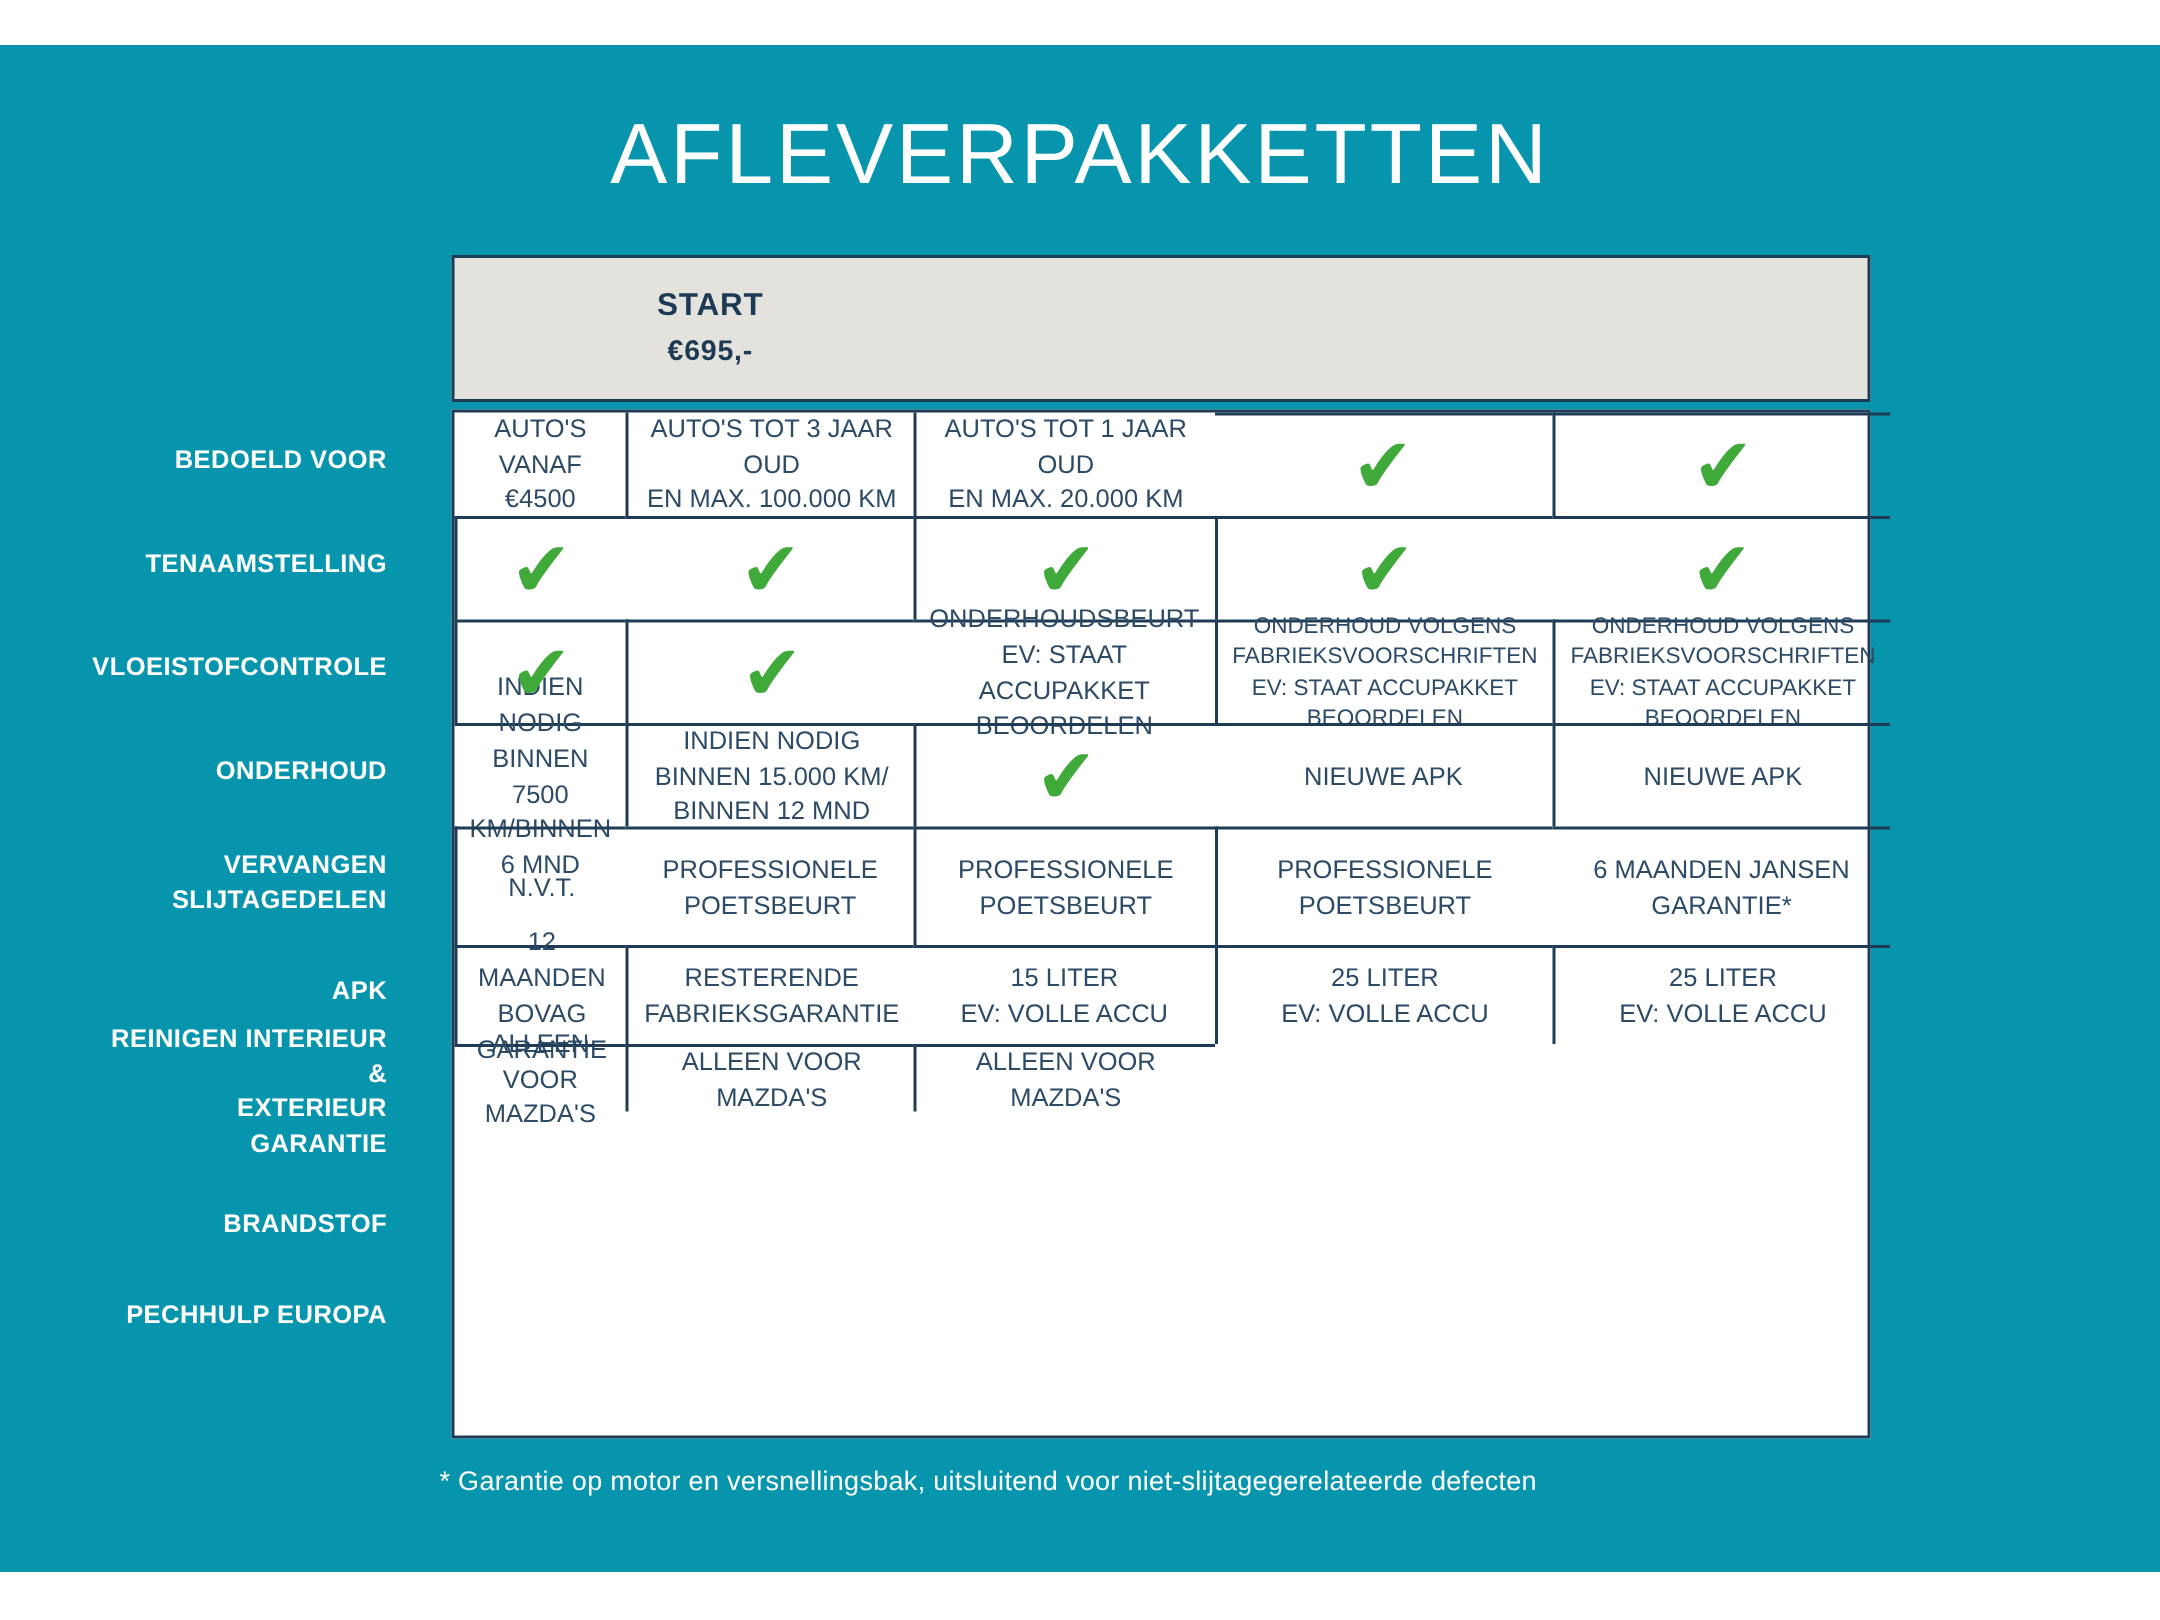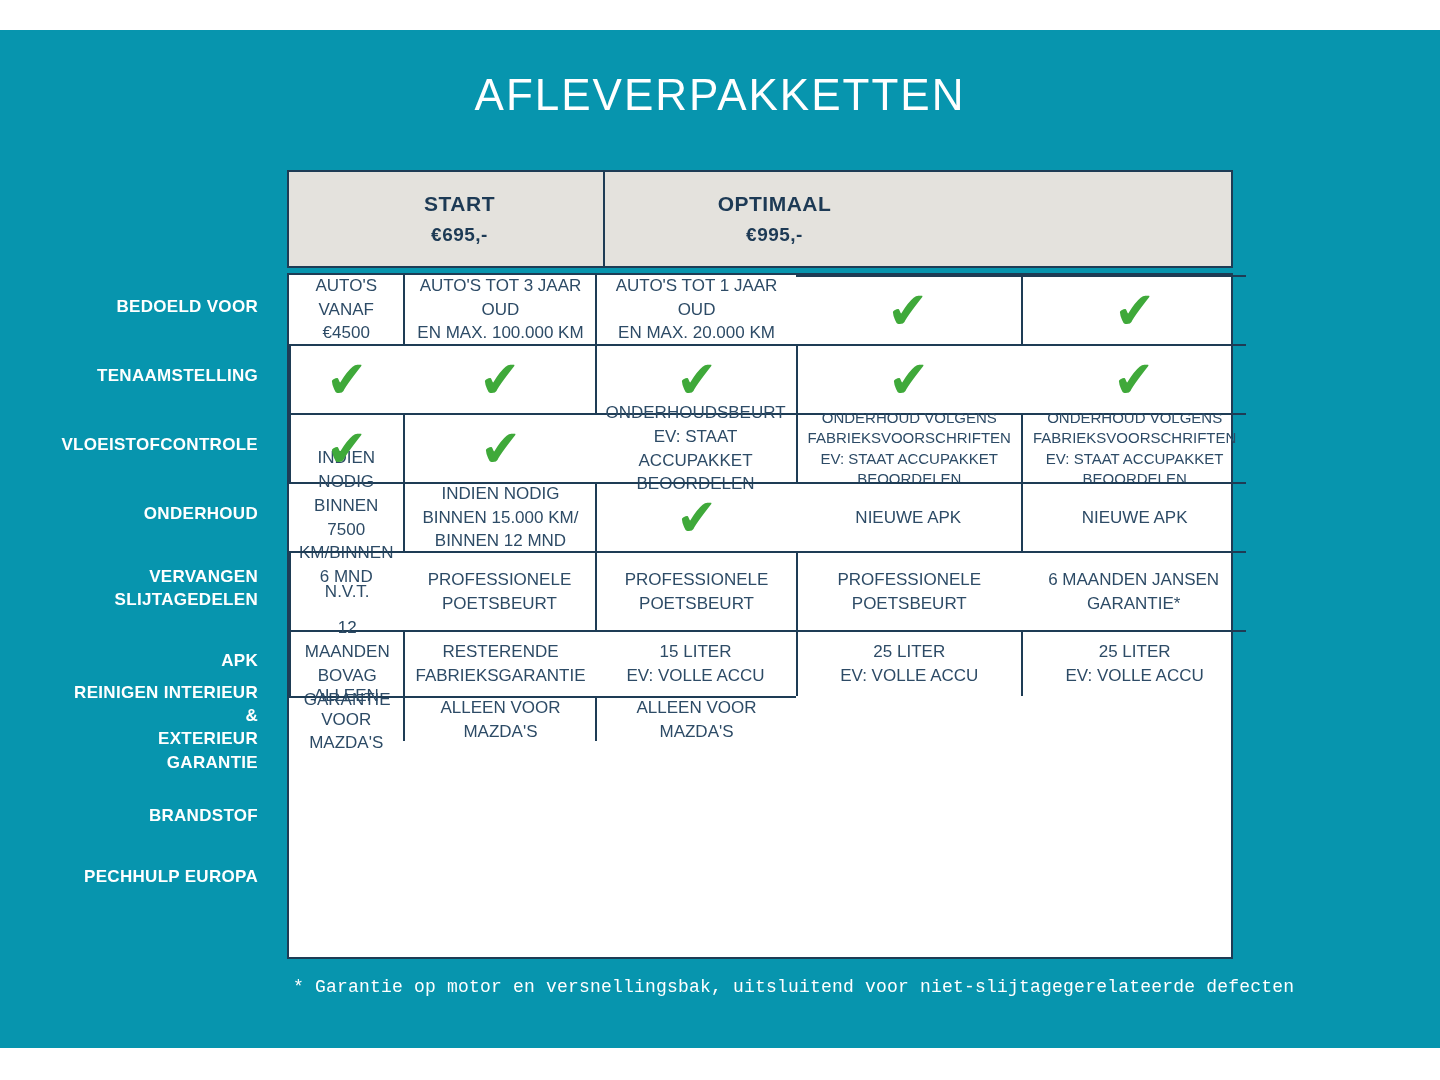--- a/index.html
+++ b/index.html
@@ -8,29 +8,29 @@
     background:#ffffff;overflow:hidden;
     font-family:"Liberation Sans","DejaVu Sans",sans-serif;
   }
   .teal-band{
     position:absolute;left:0;top:30px;width:1440px;height:1018px;
     background:#0795ae;
   }
   .page-title{
     position:absolute;top:70px;left:0;width:1440px;
     text-align:center;color:#ffffff;
-    font-size:44px;font-weight:300;letter-spacing:2px;
+    font-size:57px;font-weight:300;letter-spacing:2px;
     font-family:"Liberation Sans","DejaVu Sans",sans-serif;
   }
   .content{
     position:absolute;left:60px;top:170px;display:flex;align-items:flex-start;
   }
   
   .labels{
-    width:198px;padding-right:29px;margin-top:103px;
+    width:198px;padding-right:43px;margin-top:103px;
     display:grid;
     grid-template-rows:69px 69px 69px 69px 79px 66px 45px 48px 59px 62px 47px;
   }
   .row-label{
     display:flex;align-items:center;justify-content:flex-end;
     text-align:right;color:#ffffff;font-weight:bold;
     font-size:17px;line-height:1.35;letter-spacing:.3px;
     white-space:pre-line;
   }
   
@@ -60,21 +60,21 @@
   .cell.dense{font-size:15px;line-height:1.35;}
   .cell.bl{border-left:2px solid #1e3c55;}
   .cell.bt{border-top:2px solid #1e3c55;}
   .check{
     font-family:"DejaVu Sans",sans-serif;
     font-size:50px;line-height:1;font-weight:bold;
     transform:rotate(-3deg);
   }
   .footnote{
     position:absolute;left:293px;top:977px;color:#ffffff;
-    font-size:18px;letter-spacing:.2px;font-family:Liberation Mono, monospace;
+    font-size:18px;letter-spacing:.2px;
   }
 </style>
 </head>
 <body>
 
 <div class="teal-band"></div>
 
 <div class="page-title">AFLEVERPAKKETTEN</div>
 
 <div class="content">
@@ -90,24 +90,20 @@
 EXTERIEUR</div>
       <div class="row-label">GARANTIE</div>
       <div class="row-label">BRANDSTOF</div>
       <div class="row-label">PECHHULP EUROPA</div>
     </div>
   <div class="tablewrap">
     <div class="pkg-header">
         <div class="h-cell">
           <div class="h-name">START</div>
           <div class="h-price">€695,-</div>
-        </div>
-        <div class="h-cell">
-          <div class="h-name">OPTIMAAL</div>
-          <div class="h-price">€995,-</div>
         </div>
       </div>
     <div class="pkg-body">
         <div class="cell">AUTO'S VANAF €4500</div>
         <div class="cell bl">AUTO'S TOT 3 JAAR OUD
 EN MAX. 100.000 KM</div>
         <div class="cell bl">AUTO'S TOT 1 JAAR OUD
 EN MAX. 20.000 KM</div>
         <div class="cell bt"><span class="check" style="color: rgb(63, 169, 58);">✔</span></div>
         <div class="cell bl bt"><span class="check" style="color: rgb(63, 169, 58);">✔</span></div>

